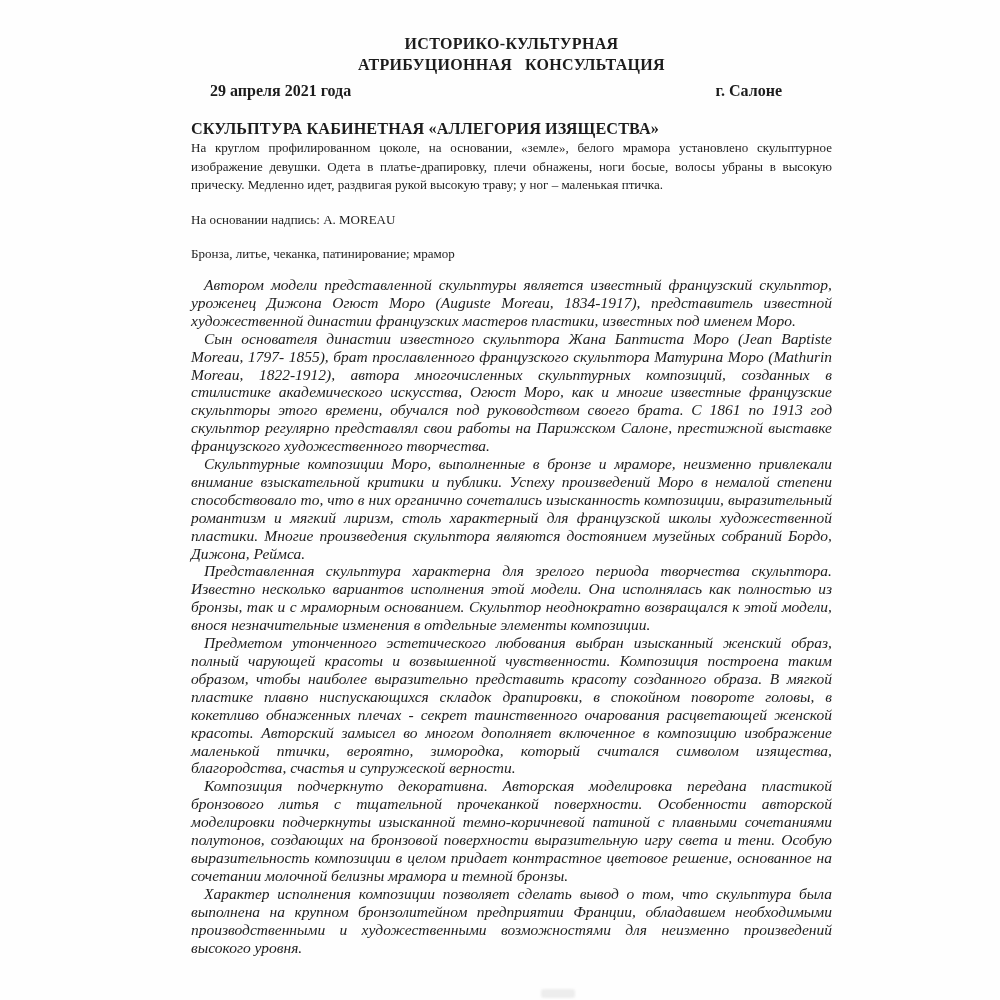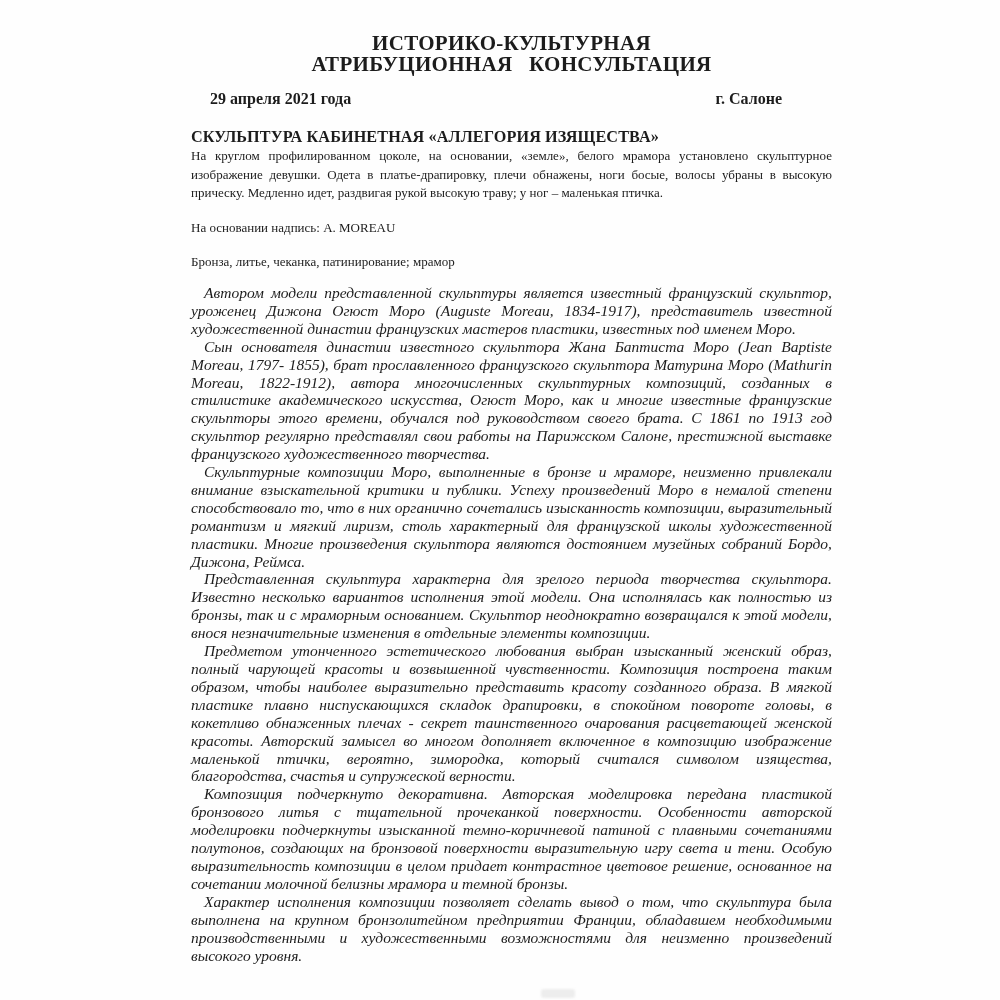--- a/index.html
+++ b/index.html
@@ -21,31 +21,31 @@
   .page-content {
     position: absolute;
     left: 191px;
     top: 0;
     width: 641px;
   }
   .doc-title {
     margin-top: 33px;
     text-align: center;
     font-weight: bold;
-    font-size: 21px;
+    font-size: 16px;
     line-height: 21px;
     letter-spacing: 0.3px;
   }
   .doc-title-line {
     white-space: pre-wrap; 
   }
   .date-row {
     display: flex;
     justify-content: space-between;
-    margin-top: 14px;
+    margin-top: 6px;
     font-weight: bold;
     font-size: 16px;
     line-height: 19px;
     padding-left: 19px;
     padding-right: 50px;
     text-align: right;
   }
   .object-heading {
     margin-top: 20px;
     font-weight: bold;

